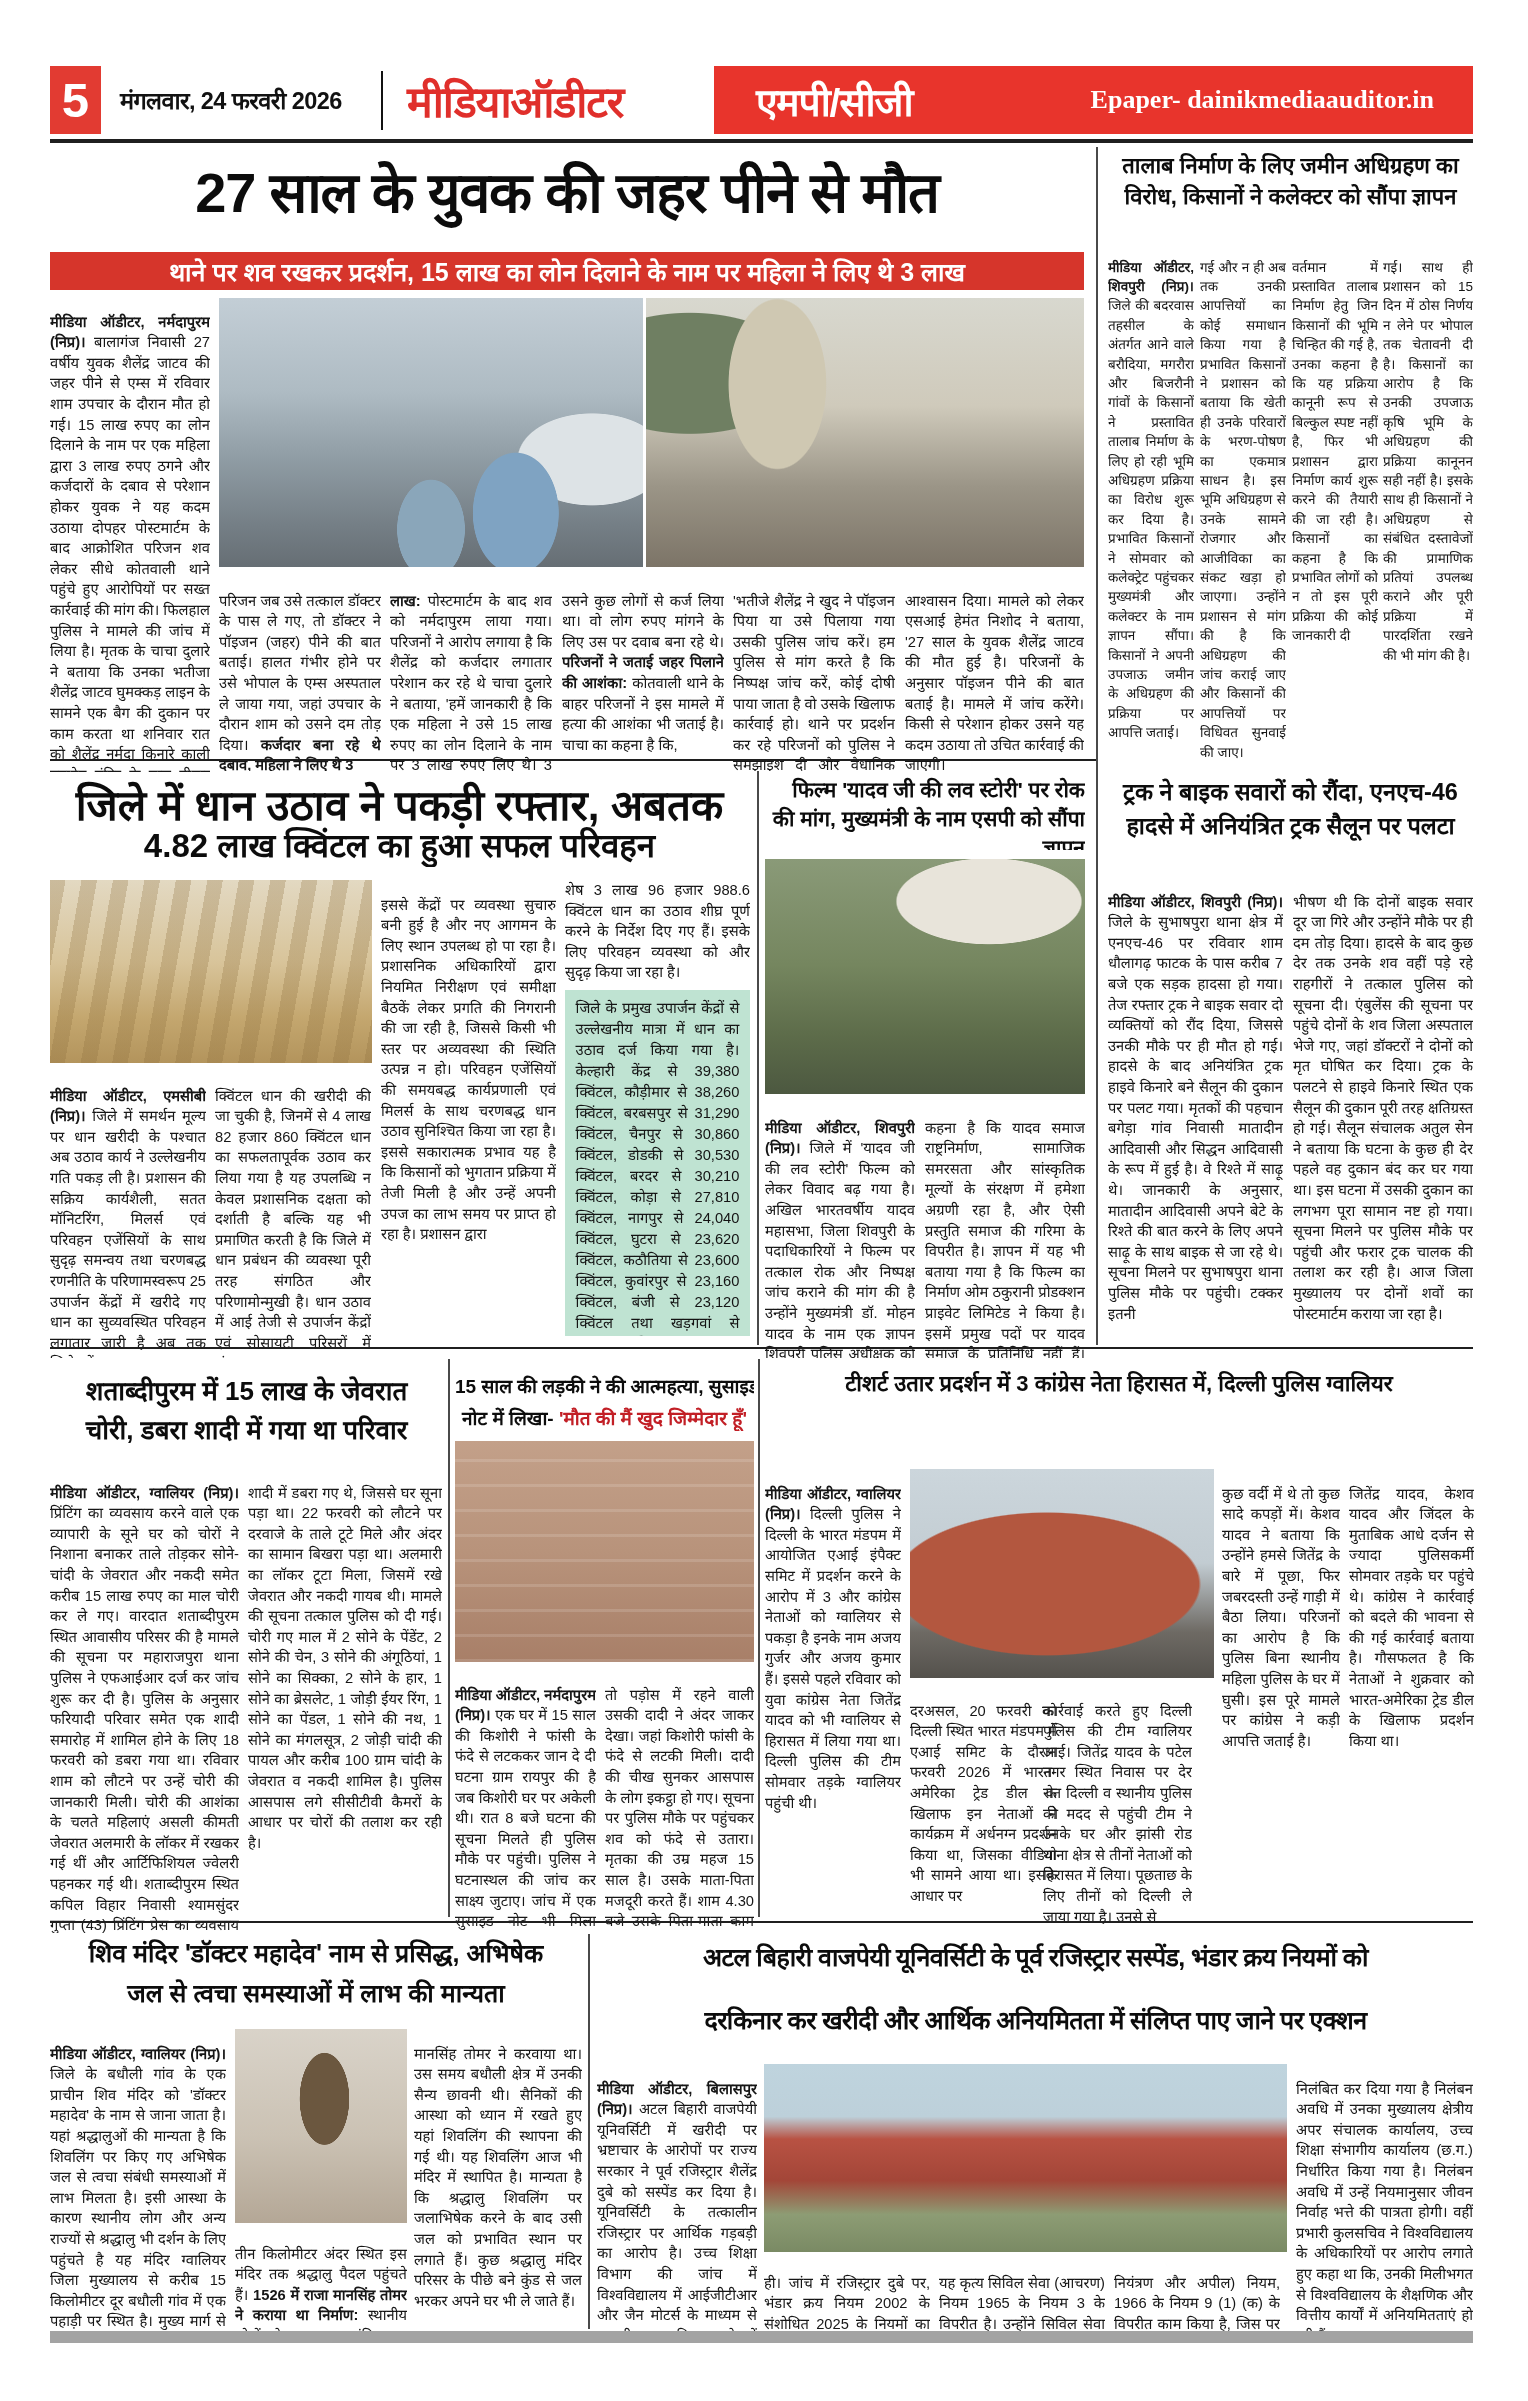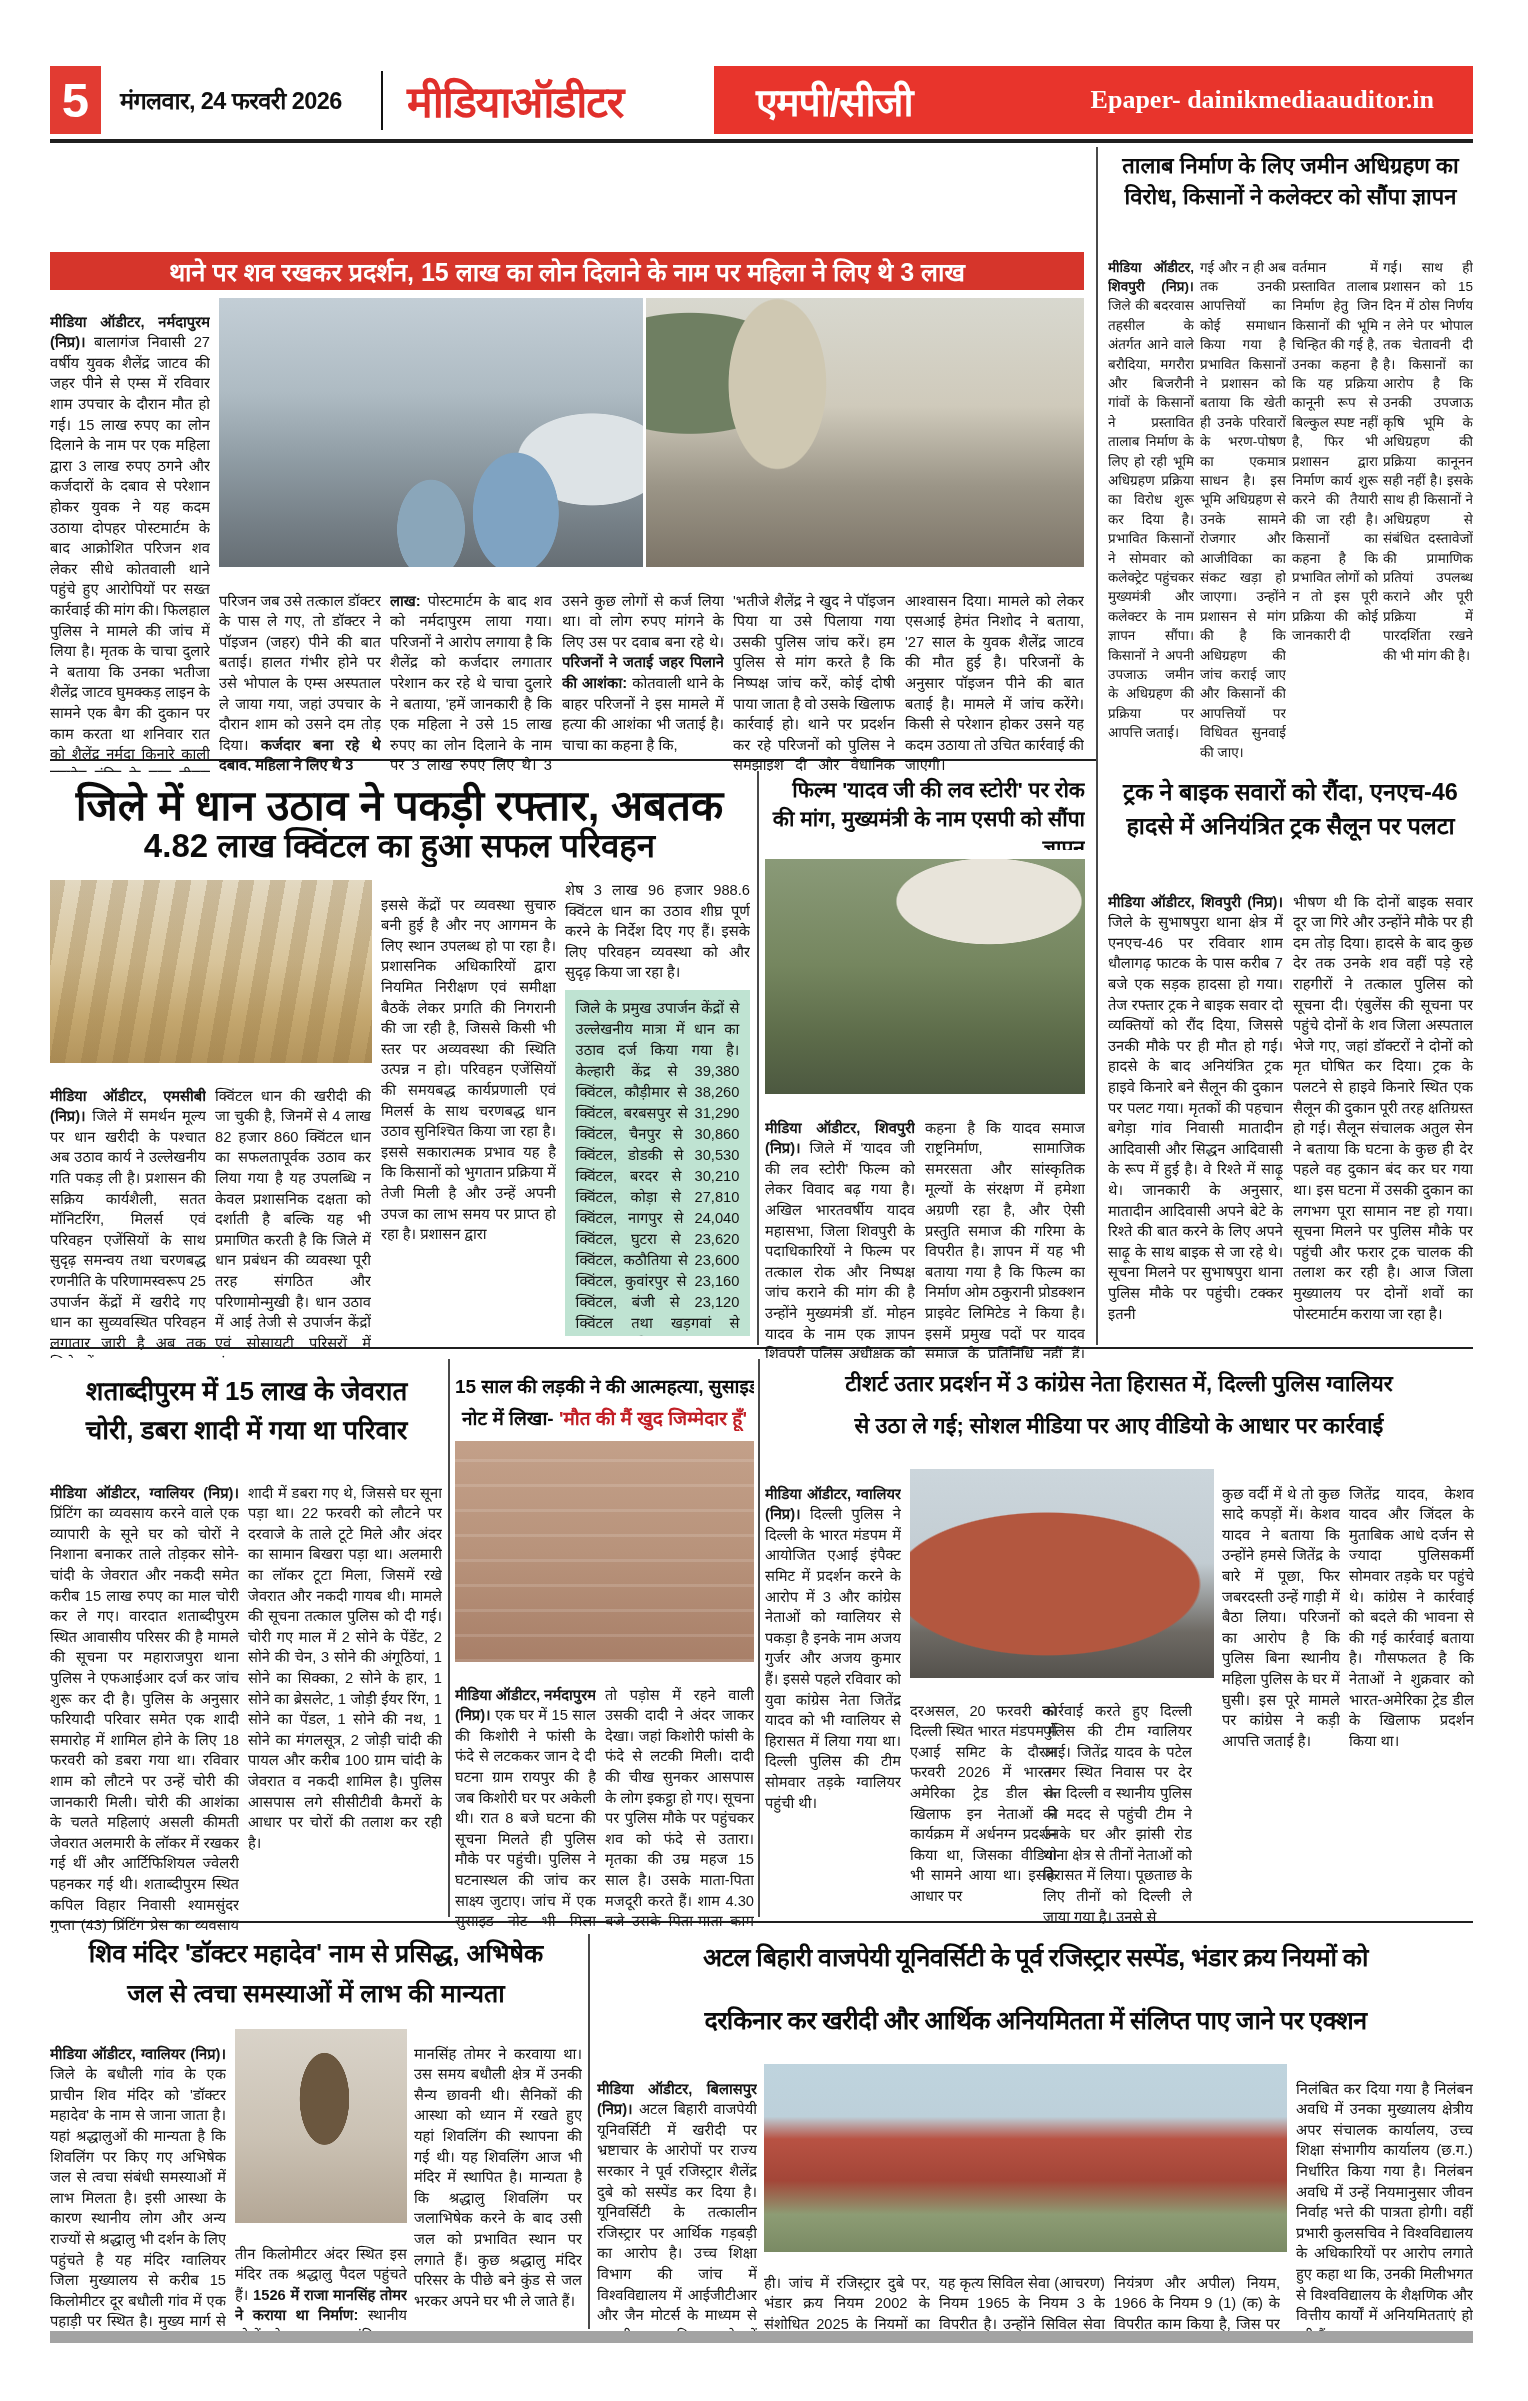--- a/index.html
+++ b/index.html
@@ -74,20 +74,21 @@
   <div class="abs" style="left:381px;top:71px;width:2.4px;height:59px;background:#111;"></div>
   <div class="mast">
     <span>मीडियाऑडीटर</span>
   </div>
   <div class="band">
     <span class="sec">एमपी/सीजी</span>
     <span class="ep">Epaper- dainikmediaauditor.in</span>
   </div>
   <div class="hrule" style="left:50px;top:139px;width:1423px;height:4.1px;"></div>
 
+  <div class="hl nw" style="left:50px;top:152px;width:1034px;font-size:56px;letter-spacing:-1.2px;">27 साल के युवक की जहर पीने से मौत</div>
   <div class="subbar">
     <span>थाने पर शव रखकर प्रदर्शन, 15 लाख का लोन दिलाने के नाम पर महिला ने लिए थे 3 लाख</span>
   </div>
 
   <p class="col" style="left:50px;top:297px;width:160px;height:460px;"><b>मीडिया ऑडीटर, नर्मदापुरम (निप्र)। </b><span>बालागंज निवासी 27 वर्षीय युवक शैलेंद्र जाटव की जहर पीने से एम्स में रविवार शाम उपचार के दौरान मौत हो गई। 15 लाख रुपए का लोन दिलाने के नाम पर एक महिला द्वारा 3 लाख रुपए ठगने और कर्जदारों के दबाव से परेशान होकर युवक ने यह कदम उठाया दोपहर पोस्टमार्टम के बाद आक्रोशित परिजन शव लेकर सीधे कोतवाली थाने पहुंचे हुए आरोपियों पर सख्त कार्रवाई की मांग की। फिलहाल पुलिस ने मामले की जांच में लिया है। मृतक के चाचा दुलारे ने बताया कि उनका भतीजा शैलेंद्र जाटव घुमक्कड़ लाइन के सामने एक बैग की दुकान पर काम करता था शनिवार रात को शैलेंद्र नर्मदा किनारे काली महादेव मंदिर के पास बीमार हालत में मिला था।</span></p>
   <div class="ph ph-thana" style="left:219px;top:298px;width:424px;height:269px;"></div>
   <div class="ph ph-temple-crowd" style="left:646px;top:298px;width:438px;height:269px;"></div>
 
   <p class="col" style="left:219px;top:576px;width:162px;height:180px;"><span>परिजन जब उसे तत्काल डॉक्टर के पास ले गए, तो डॉक्टर ने पॉइजन (जहर) पीने की बात बताई। हालत गंभीर होने पर उसे भोपाल के एम्स अस्पताल ले जाया गया, जहां उपचार के दौरान शाम को उसने दम तोड़ दिया। </span><b>कर्जदार बना रहे थे दबाव, महिला ने लिए थे 3</b></p>
   <p class="col" style="left:390px;top:576px;width:162px;height:180px;"><b>लाख: </b><span>पोस्टमार्टम के बाद शव को नर्मदापुरम लाया गया। परिजनों ने आरोप लगाया है कि शैलेंद्र को कर्जदार लगातार परेशान कर रहे थे चाचा दुलारे ने बताया, 'हमें जानकारी है कि एक महिला ने उसे 15 लाख रुपए का लोन दिलाने के नाम पर 3 लाख रुपए लिए थे। 3 लाख रुपए</span></p>
@@ -138,21 +139,20 @@
 
   <div class="hl nw" style="left:455px;top:1373px;width:299px;font-size:19px;">15 साल की लड़की ने की आत्महत्या, सुसाइड</div>
   <div class="hl nw" style="left:455px;top:1405px;width:299px;font-size:19px;"><span>नोट में लिखा- </span><span class="redtxt">'मौत की मैं खुद जिम्मेदार हूँ'</span></div>
   <div class="ph ph-brick" style="left:455px;top:1441px;width:299px;height:221px;"></div>
   <p class="col" style="left:455px;top:1670px;width:141px;height:248px;"><b>मीडिया ऑडीटर, नर्मदापुरम (निप्र)। </b><span>एक घर में 15 साल की किशोरी ने फांसी के फंदे से लटककर जान दे दी घटना ग्राम रायपुर की है जब किशोरी घर पर अकेली थी। रात 8 बजे घटना की सूचना मिलते ही पुलिस मौके पर पहुंची। पुलिस ने घटनास्थल की जांच कर साक्ष्य जुटाए। जांच में एक सुसाइड नोट भी मिला जिसमें लिखा मिला 'मौत की मैं खुद जिम्मेदार हूँ' पुलिस मामले में मर्ग कायम कर जांच कर रही है। उसके बयान और सुसाइड नोट के हैंडराइटिंग की जांच कराई जाएगी।</span></p>
   <p class="col" style="left:605px;top:1670px;width:149px;height:248px;">तो पड़ोस में रहने वाली उसकी दादी ने अंदर जाकर देखा। जहां किशोरी फांसी के फंदे से लटकी मिली। दादी की चीख सुनकर आसपास के लोग इकट्ठा हो गए। सूचना पर पुलिस मौके पर पहुंचकर शव को फंदे से उतारा। मृतका की उम्र महज 15 साल है। उसके माता-पिता मजदूरी करते हैं। शाम 4.30 बजे उसके पिता-माता काम से किशोरी को घर पर छोड़कर गए थे। शाम 7 बजे जब घर की ओर लौटे और आवाज दी तो कोई जवाब नहीं मिला।</p>
 
   <div class="vdiv" style="left:758px;top:1359px;height:558px;"></div>
 
   <div class="hl nw" style="left:765px;top:1367px;width:708px;font-size:22px;">टीशर्ट उतार प्रदर्शन में 3 कांग्रेस नेता हिरासत में, दिल्ली पुलिस ग्वालियर</div>
-  <div class="hl nw" style="left:765px;top:1409px;width:708px;font-size:22px;">से उठा ले गई; सोशल मीडिया पर आए वीडियो के आधार पर कार्रवाई</div>
   <p class="col" style="left:765px;top:1469px;width:136px;height:449px;"><b>मीडिया ऑडीटर, ग्वालियर (निप्र)। </b><span>दिल्ली पुलिस ने दिल्ली के भारत मंडपम में आयोजित एआई इंपैक्ट समिट में प्रदर्शन करने के आरोप में 3 और कांग्रेस नेताओं को ग्वालियर से पकड़ा है इनके नाम अजय गुर्जर और अजय कुमार हैं। इससे पहले रविवार को युवा कांग्रेस नेता जितेंद्र यादव को भी ग्वालियर से हिरासत में लिया गया था। दिल्ली पुलिस की टीम सोमवार तड़के ग्वालियर पहुंची थी।</span></p>
   <div class="ph ph-summit" style="left:910px;top:1469px;width:304px;height:209px;"></div>
   <p class="col" style="left:910px;top:1686px;width:147px;height:233px;">दरअसल, 20 फरवरी को दिल्ली स्थित भारत मंडपम में एआई समिट के दौरान फरवरी 2026 में भारत-अमेरिका ट्रेड डील के खिलाफ इन नेताओं ने कार्यक्रम में अर्धनग्न प्रदर्शन किया था, जिसका वीडियो भी सामने आया था। इसके आधार पर</p>
   <p class="col" style="left:1043px;top:1686px;width:149px;height:233px;">कार्रवाई करते हुए दिल्ली पुलिस की टीम ग्वालियर आई। जितेंद्र यादव के पटेल नगर स्थित निवास पर देर रात दिल्ली व स्थानीय पुलिस की मदद से पहुंची टीम ने उनके घर और झांसी रोड थाना क्षेत्र से तीनों नेताओं को हिरासत में लिया। पूछताछ के लिए तीनों को दिल्ली ले जाया गया है। उनसे से</p>
   <p class="col" style="left:1222px;top:1469px;width:118px;height:449px;">कुछ वर्दी में थे तो कुछ सादे कपड़ों में। केशव यादव ने बताया कि उन्होंने हमसे जितेंद्र के बारे में पूछा, फिर जबरदस्ती उन्हें गाड़ी में बैठा लिया। परिजनों का आरोप है कि पुलिस बिना स्थानीय महिला पुलिस के घर में घुसी। इस पूरे मामले पर कांग्रेस ने कड़ी आपत्ति जताई है।</p>
   <p class="col" style="left:1349px;top:1469px;width:125px;height:449px;">जितेंद्र यादव, केशव यादव और जिंदल के मुताबिक आधे दर्जन से ज्यादा पुलिसकर्मी सोमवार तड़के घर पहुंचे थे। कांग्रेस ने कार्रवाई को बदले की भावना से की गई कार्रवाई बताया है। गौसफलत है कि नेताओं ने शुक्रवार को भारत-अमेरिका ट्रेड डील के खिलाफ प्रदर्शन किया था।</p>
 
   <div class="hrule" style="left:50px;top:1921px;width:1423px;"></div>
 
   <div class="hl nw" style="left:50px;top:1935px;width:532px;font-size:25px;">शिव मंदिर 'डॉक्टर महादेव' नाम से प्रसिद्ध, अभिषेक</div>

